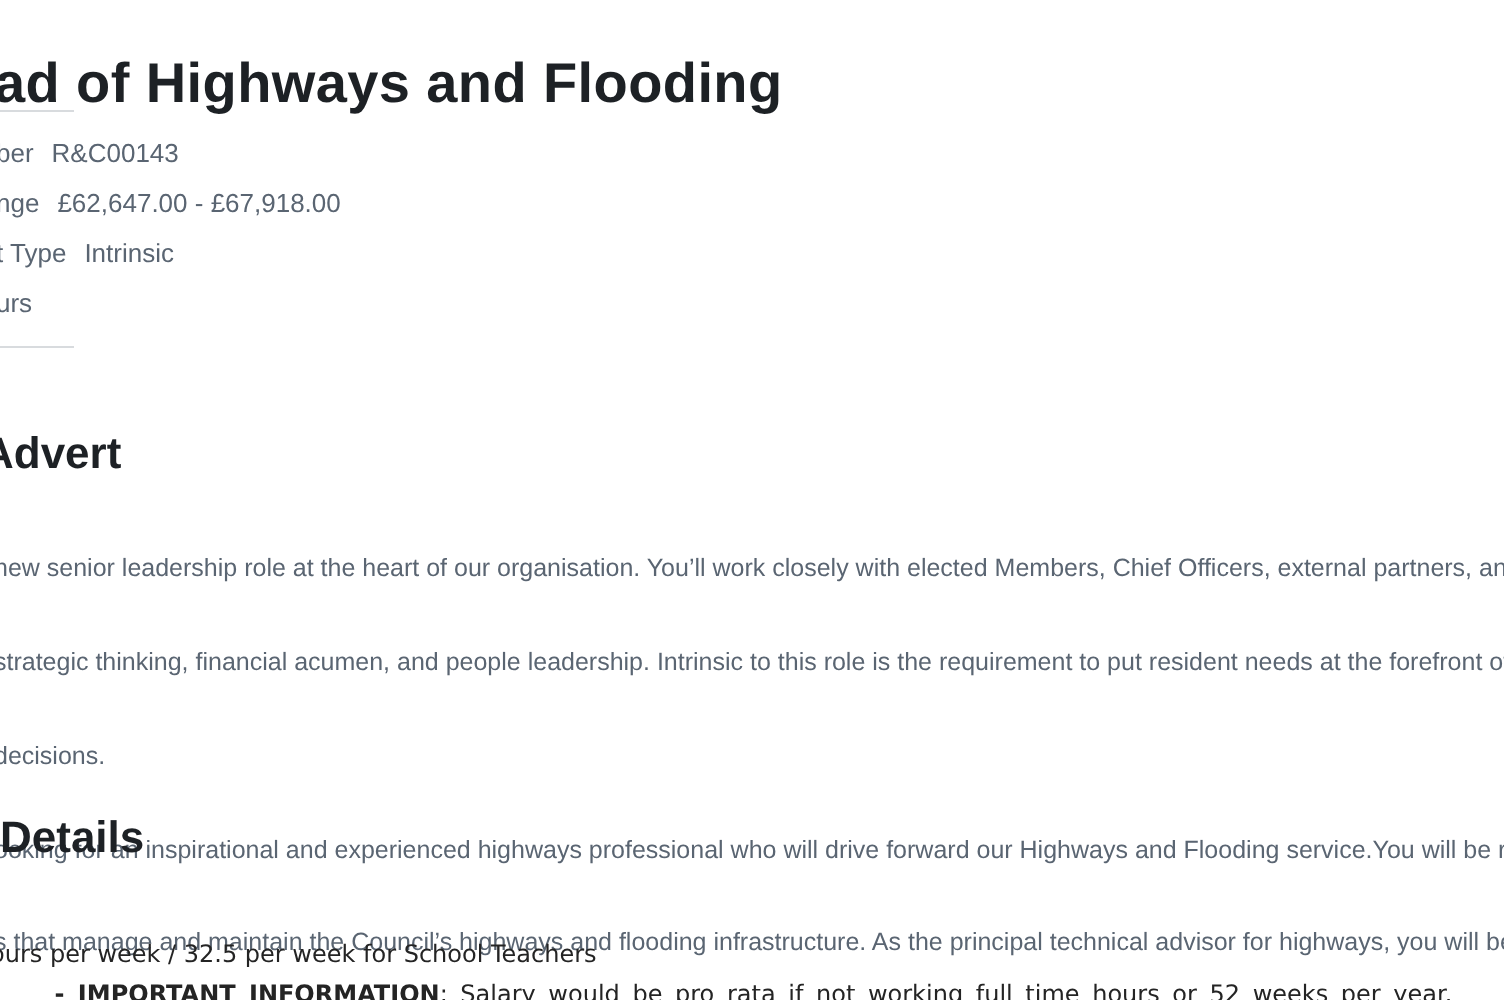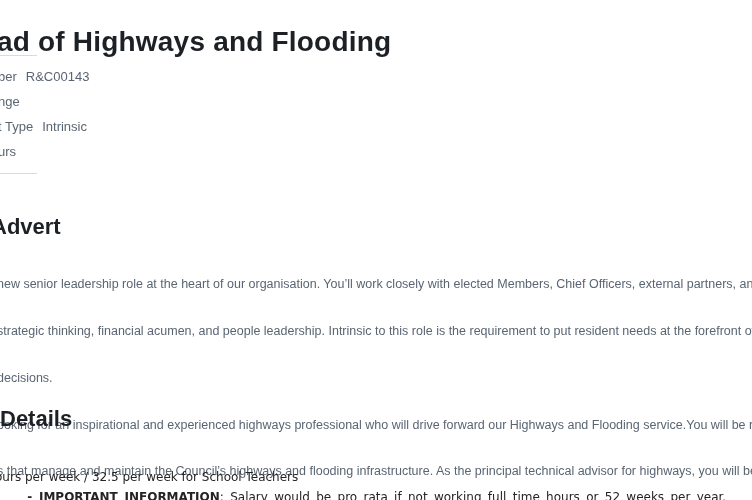--- a/index.html
+++ b/index.html
@@ -100,20 +100,21 @@
 
   <div class="divider divider-1"></div>
 
   <div class="field-row row-1">
     <span class="frag">ber</span>
     <span class="val">R&amp;C00143</span>
   </div>
 
   <div class="field-row row-2">
     <span class="frag">nge</span>
+    <span class="val">£62,647.00 - £67,918.00</span>
   </div>
 
   <div class="field-row row-3">
     <span class="frag">t Type</span>
     <span class="val">Intrinsic</span>
   </div>
 
   <div class="field-row row-4">
     <span class="frag">urs</span>
   </div>

